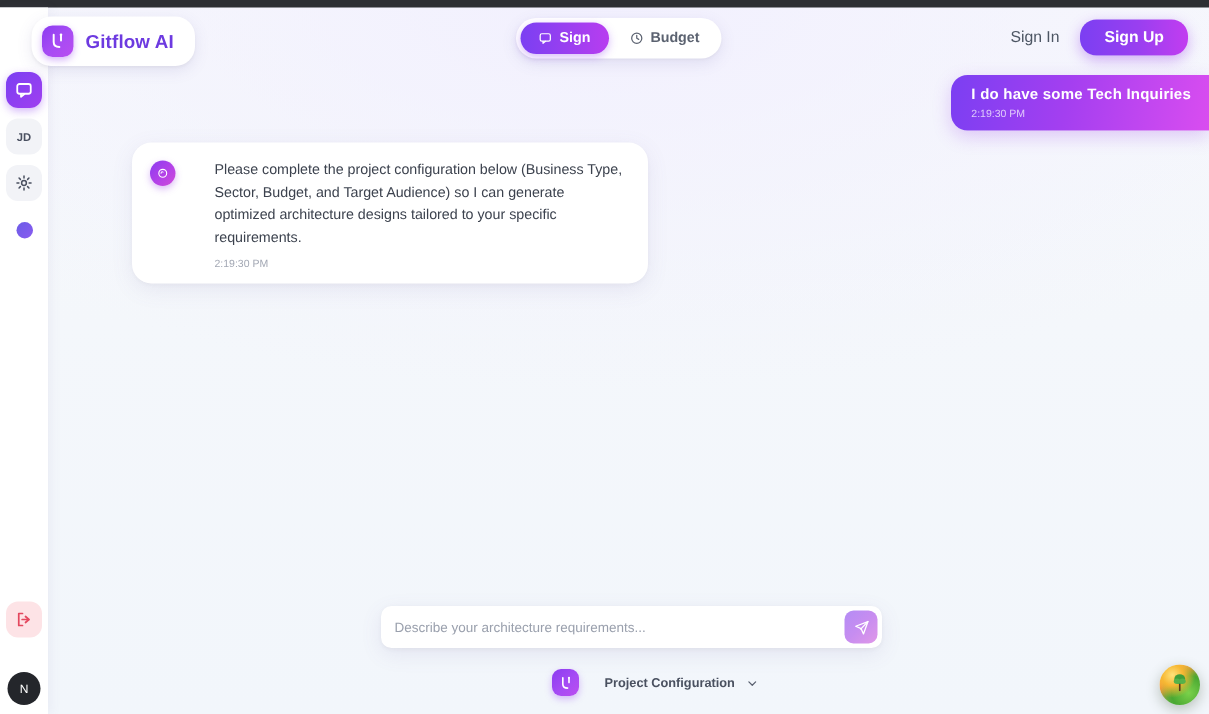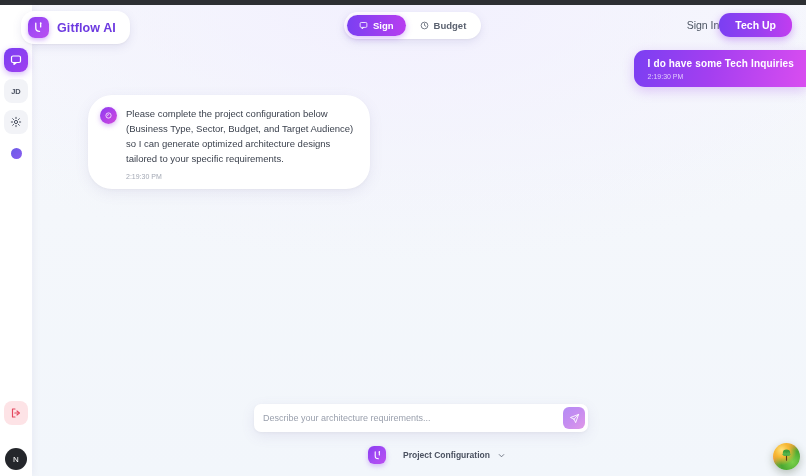--- a/index.html
+++ b/index.html
@@ -60,21 +60,21 @@
   }
   .tab.active {
     background: linear-gradient(90deg, #7b3ff2 0%, #9b3ff0 55%, #b83df0 100%);
     color: #ffffff;
     box-shadow: 0 2px 6px rgba(140,60,240,.35);
   }
   .tab svg { width: 9px; height: 9px; display: block; }
 
   .auth-group {
     position: absolute; right: 14px; top: 8px;
-    display: flex; align-items: center; 
+    display: flex; align-items: center; gap: 14px;
   }
   .signin-btn {
     font-size: 10.5px; color: #4c5563; cursor: pointer; background: none;
     border: none; font-family: inherit;
   }
   .signup-btn {
     font-size: 10.5px; font-weight: bold; color: #ffffff;
     background: linear-gradient(90deg, #7b3ff2 0%, #9a3ff0 55%, #c23df0 100%);
     border: none; border-radius: 11px; padding: 6px 16px; cursor: pointer;
     font-family: inherit;
@@ -141,25 +141,25 @@
   .user-text {
     font-size: 10px; color: #ffffff; font-weight: bold; letter-spacing: .15px;
     white-space: nowrap;
   }
   .user-time {
     font-size: 7px; color: rgba(255,255,255,.72); margin-top: 4px;
   }
 
   .bot-row {
     position: absolute; left: 12px; top: 46px;
-    display: flex; align-items: flex-start; gap: 9px;
+    display: flex; align-items: flex-start; gap: 26px;
     background: #ffffff;
-    border-radius: 24px;
+    border-radius: 13px;
     padding: 11px 14px 9px 12px;
-    width: 282px;
+    width: 344px;
     box-shadow: 0 4px 14px rgba(105,95,160,.10), 0 1px 3px rgba(0,0,0,.03);
   }
   .bot-avatar {
     width: 17px; height: 17px; border-radius: 50%;
     background: linear-gradient(135deg, #8b3cf0 0%, #b441e8 55%, #d04ad8 100%);
     flex: 0 0 auto; margin-top: 1px;
     display: flex; align-items: center; justify-content: center;
     box-shadow: 0 2px 5px rgba(150,60,230,.35);
   }
   .bot-avatar svg { width: 9px; height: 9px; display: block; }
@@ -252,21 +252,21 @@
       <svg viewBox="0 0 24 24" fill="none">
         <circle cx="12" cy="12" r="9" stroke="currentColor" stroke-width="2.2"></circle>
         <path d="M12 7 L12 12 L15.5 14" stroke="currentColor" stroke-width="2.2" stroke-linecap="round"></path>
       </svg>
       <span>Budget</span>
     </div>
   </div>
 
   <div class="auth-group">
     <button class="signin-btn">Sign In</button>
-    <button class="signup-btn">Tech Up</button>
+    <button class="signup-btn">Sign Up</button>
   </div>
 
 </div>
 
 <div class="sidebar">
   <div class="side-top">
 
     <div class="side-item active">
       <svg viewBox="0 0 24 24" fill="none">
         <rect x="3" y="4" width="18" height="13" rx="3" stroke="#ffffff" stroke-width="2.4"></rect>

